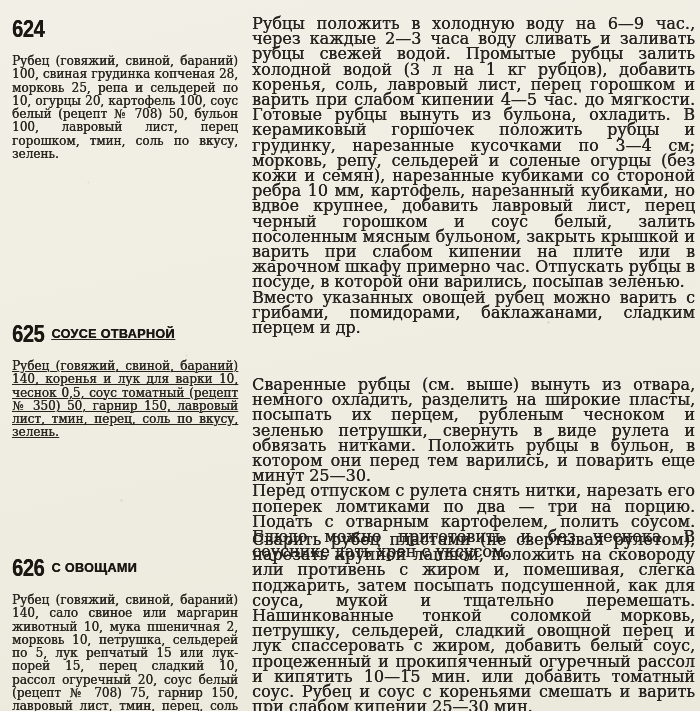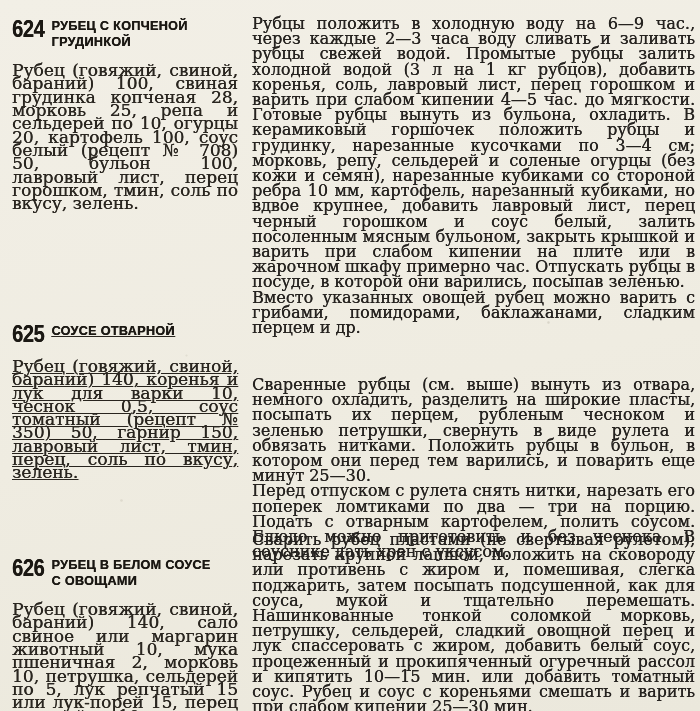--- a/index.html
+++ b/index.html
@@ -33,21 +33,21 @@
   }
 
   .left-block {
     position: absolute;
     left: 12px;
     width: 226px;
     color: #28241e;
   }
   .recipe-header {
     display: flex;
-    align-items: flex-start;
+    align-items: center;
   }
   .num-wrap { flex: 0 0 38px; }
   .num {
     display: inline-block;
     font-family: "Liberation Sans", sans-serif;
     font-weight: bold;
     font-size: 24.5px;
     line-height: 20px;
     letter-spacing: -0.5px;
     transform: scaleX(0.82);
@@ -59,21 +59,21 @@
     font-family: "Liberation Sans", sans-serif;
     font-weight: bold;
     font-size: 12.6px;
     line-height: 15.6px;
     letter-spacing: 0.35px;
     color: #1b1813;
     text-shadow: 0.35px 0 0 currentColor;
   }
   .ingredients {
     margin-top: 14px;
-    font-size: 17px;
+    font-size: 12px;
     line-height: 13.3px;
     text-align: justify;
     color: #2a2620;
     text-shadow: 0.3px 0 0 currentColor;
   }
 
   .right-block {
     position: absolute;
     left: 252px;
     width: 443px;
@@ -96,24 +96,20 @@
 <body>
 
 <div class="page">
   <div class="speck"></div>
 
   <div class="left-block" id="r1-left">
     <div class="recipe-header">
       <div class="num-wrap">
         <span class="num">624</span>
       </div>
-      <div class="title">
-        <div>РУБЕЦ С КОПЧЕНОЙ</div>
-        <div>ГРУДИНКОЙ</div>
-      </div>
     </div>
     <div class="ingredients">Рубец (говяжий, свиной, бараний) 100, свиная грудинка копченая 28, морковь 25, репа и сельдерей по 10, огурцы 20, картофель 100, соус белый (рецепт № 708) 50, бульон 100, лавровый лист, перец горошком, тмин, соль по вкусу, зелень.</div>
   </div>
   <div class="right-block" id="r1-right">
     <p>Рубцы положить в холодную воду на 6—9 час., через каждые 2—3 часа воду сливать и заливать рубцы свежей водой. Промытые рубцы залить холодной водой (3 л на 1 кг рубцов), добавить коренья, соль, лавровый лист, перец горошком и варить при слабом кипении 4—5 час. до мягкости. Готовые рубцы вынуть из бульона, охладить. В керамиковый горшочек положить рубцы и грудинку, нарезанные кусочками по 3—4 см; морковь, репу, сельдерей и соленые огурцы (без кожи и семян), нарезанные кубиками со стороной ребра 10 мм, картофель, нарезанный кубиками, но вдвое крупнее, добавить лавровый лист, перец черный горошком и соус белый, залить посоленным мясным бульоном, закрыть крышкой и варить при слабом кипении на плите или в жарочном шкафу примерно час. Отпускать рубцы в посуде, в которой они варились, посыпав зеленью.</p>
     <p>Вместо указанных овощей рубец можно варить с грибами, помидорами, баклажанами, сладким перцем и др.</p>
   </div>
 
   <div class="left-block" id="r2-left">
     <div class="recipe-header">
@@ -131,21 +127,20 @@
     <p>Сваренные рубцы (см. выше) вынуть из отвара, немного охладить, разделить на широкие пласты, посыпать их перцем, рубленым чесноком и зеленью петрушки, свернуть в виде рулета и обвязать нитками. Положить рубцы в бульон, в котором они перед тем варились, и поварить еще минут 25—30.</p>
     <p>Перед отпуском с рулета снять нитки, нарезать его поперек ломтиками по два — три на порцию. Подать с отварным картофелем, полить соусом. Блюдо можно приготовить и без чеснока. В соуснике дать хрен с уксусом.</p>
   </div>
 
   <div class="left-block" id="r3-left">
     <div class="recipe-header">
       <div class="num-wrap">
         <span class="num">626</span>
       </div>
       <div class="title">
-        <div>РУБЕЦ В БЕЛОМ СОУСЕ</div>
         <div>С ОВОЩАМИ</div>
       </div>
     </div>
     <div class="ingredients">Рубец (говяжий, свиной, бараний) 140, сало свиное или маргарин животный 10, мука пшеничная 2, морковь 10, петрушка, сельдерей по 5, лук репчатый 15 или лук-порей 15, перец сладкий 10, рассол огуречный 20, соус белый (рецепт № 708) 75, гарнир 150, лавровый лист, тмин, перец, соль по вкусу, зелень.</div>
   </div>
   <div class="right-block" id="r3-right">
     <p>Сварить рубец пластами (не свертывая рулетом), нарезать крупной лапшой, положить на сковороду или противень с жиром и, помешивая, слегка поджарить, затем посыпать подсушенной, как для соуса, мукой и тщательно перемешать. Нашинкованные тонкой соломкой морковь, петрушку, сельдерей, сладкий овощной перец и лук спассеровать с жиром, добавить белый соус, процеженный и прокипяченный огуречный рассол и кипятить 10—15 мин. или добавить томатный соус. Рубец и соус с кореньями смешать и варить при слабом кипении 25—30 мин.</p>
     <p>Отпускать с отварным картофелем, рассыпчатой рисовой кашей, посыпав зеленью петрушки или укропа.</p>
   </div>
 </div>

